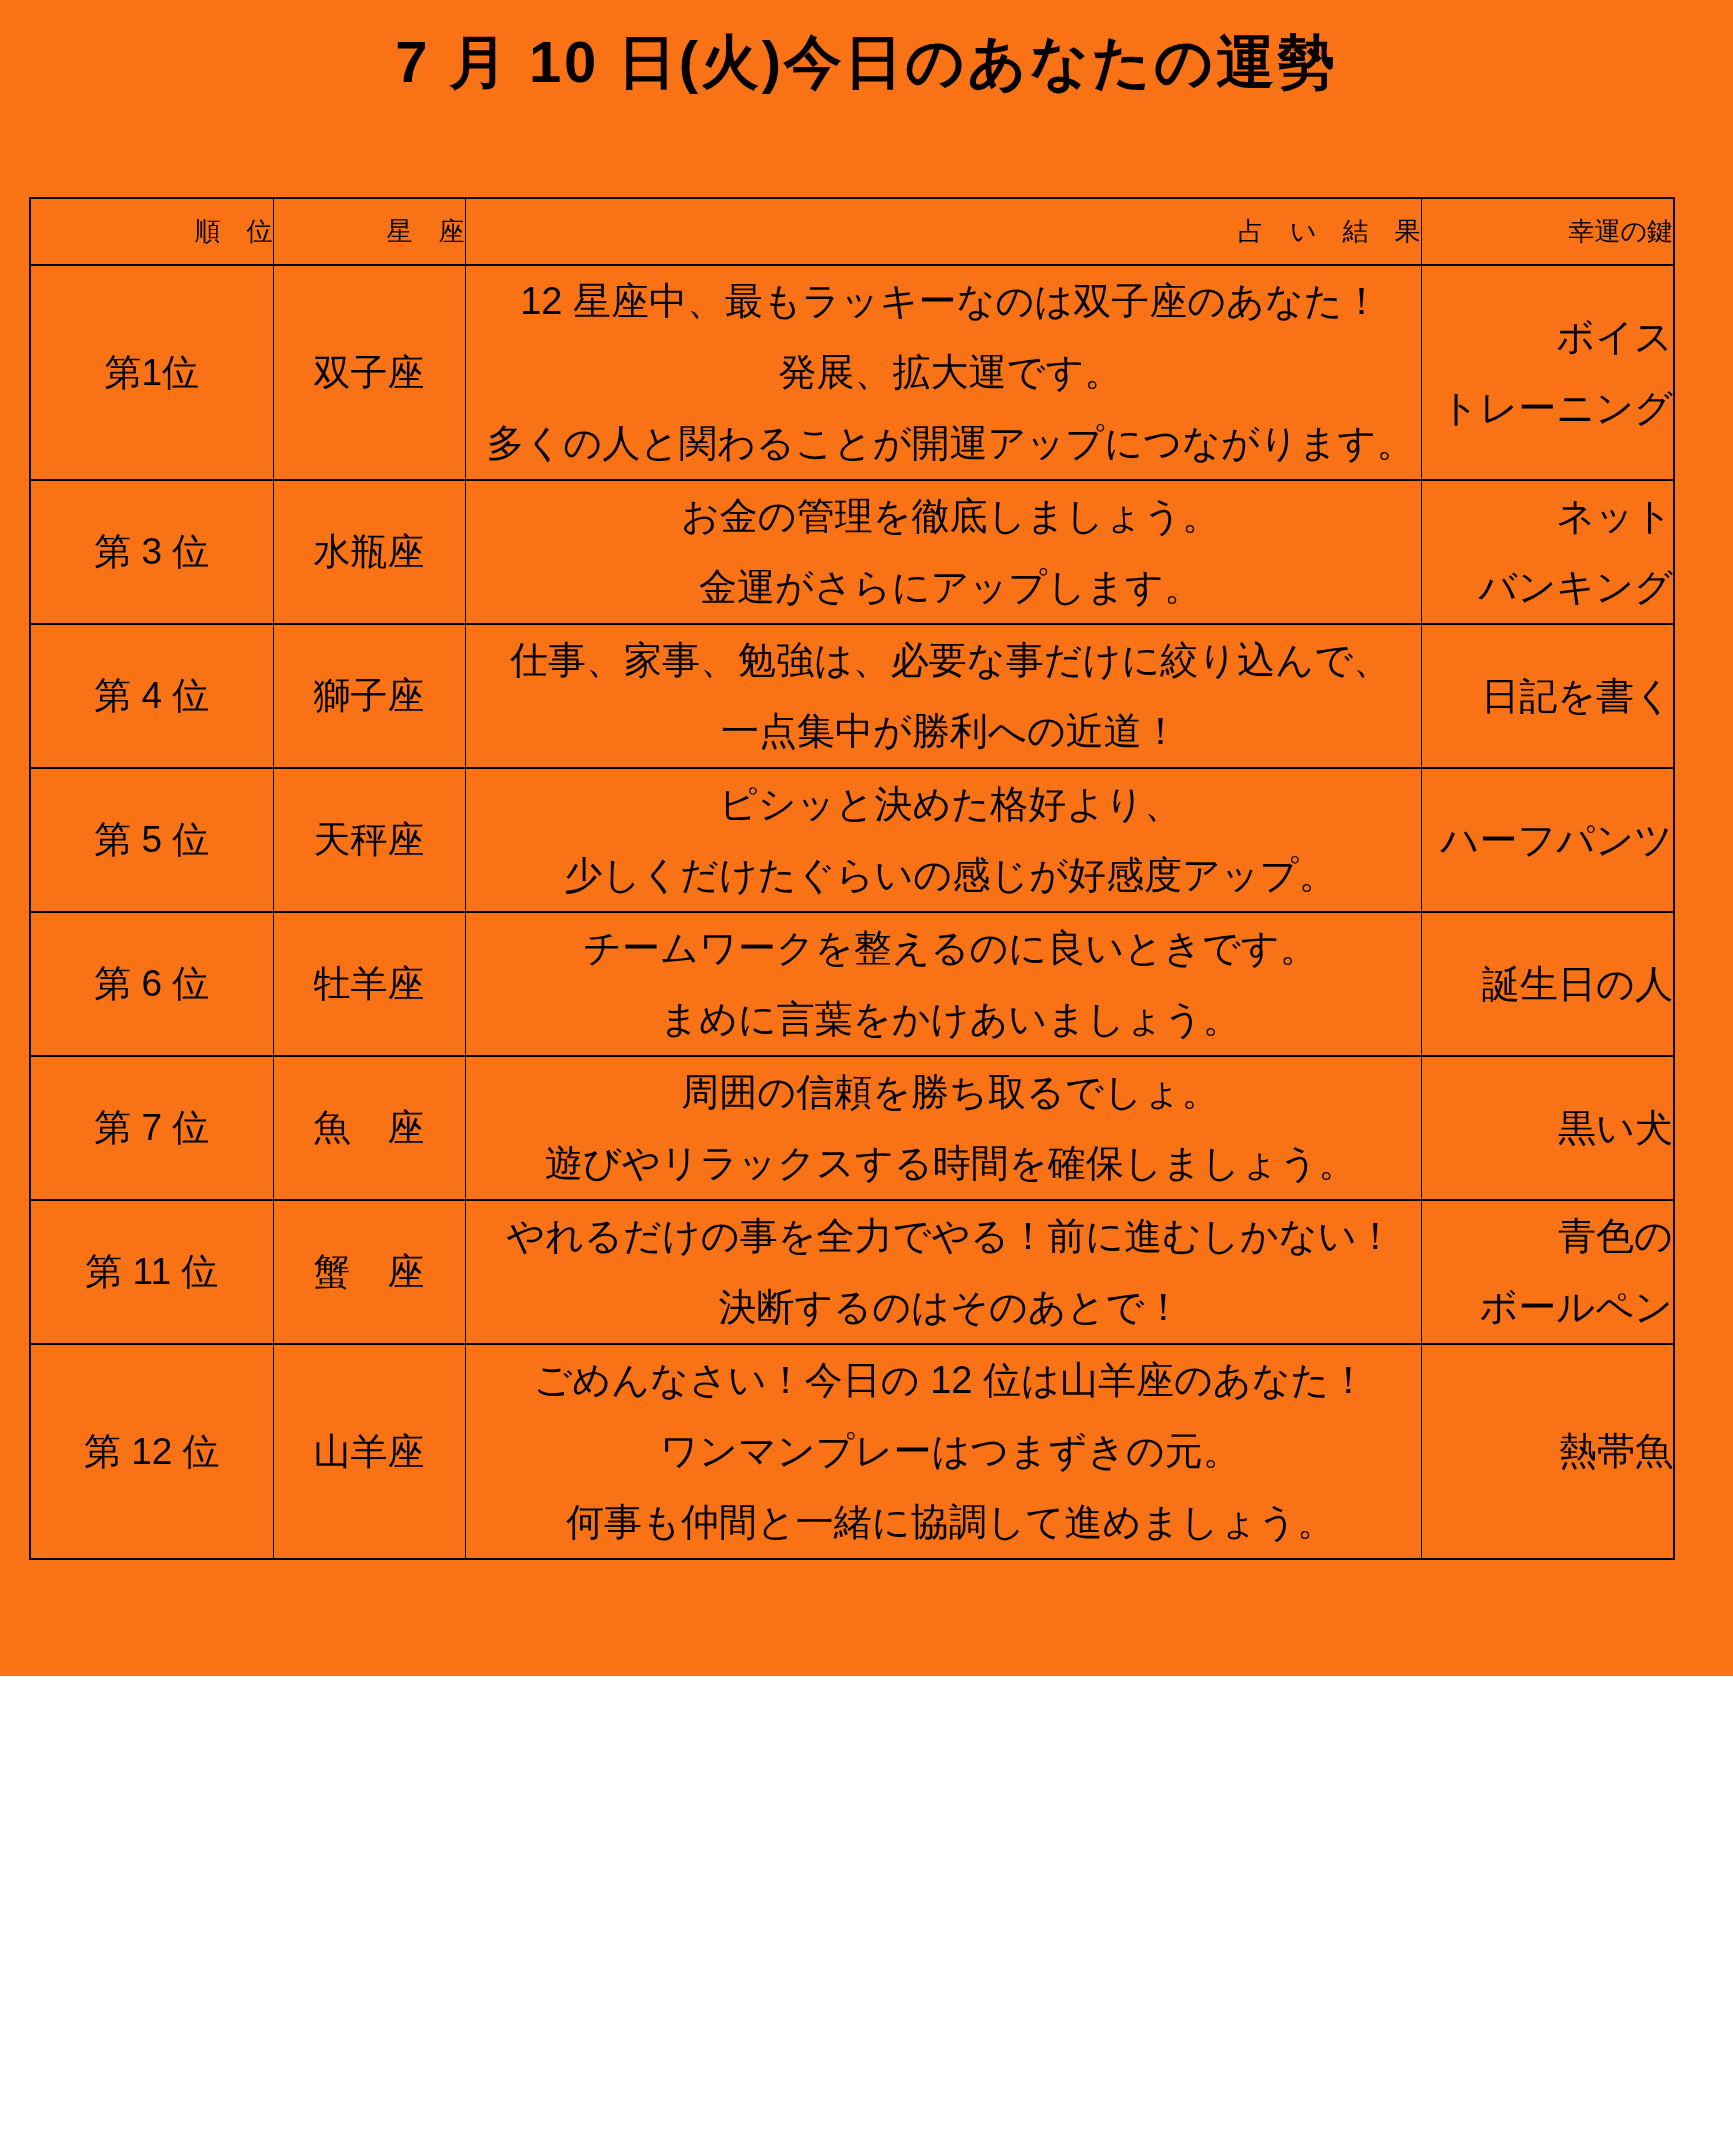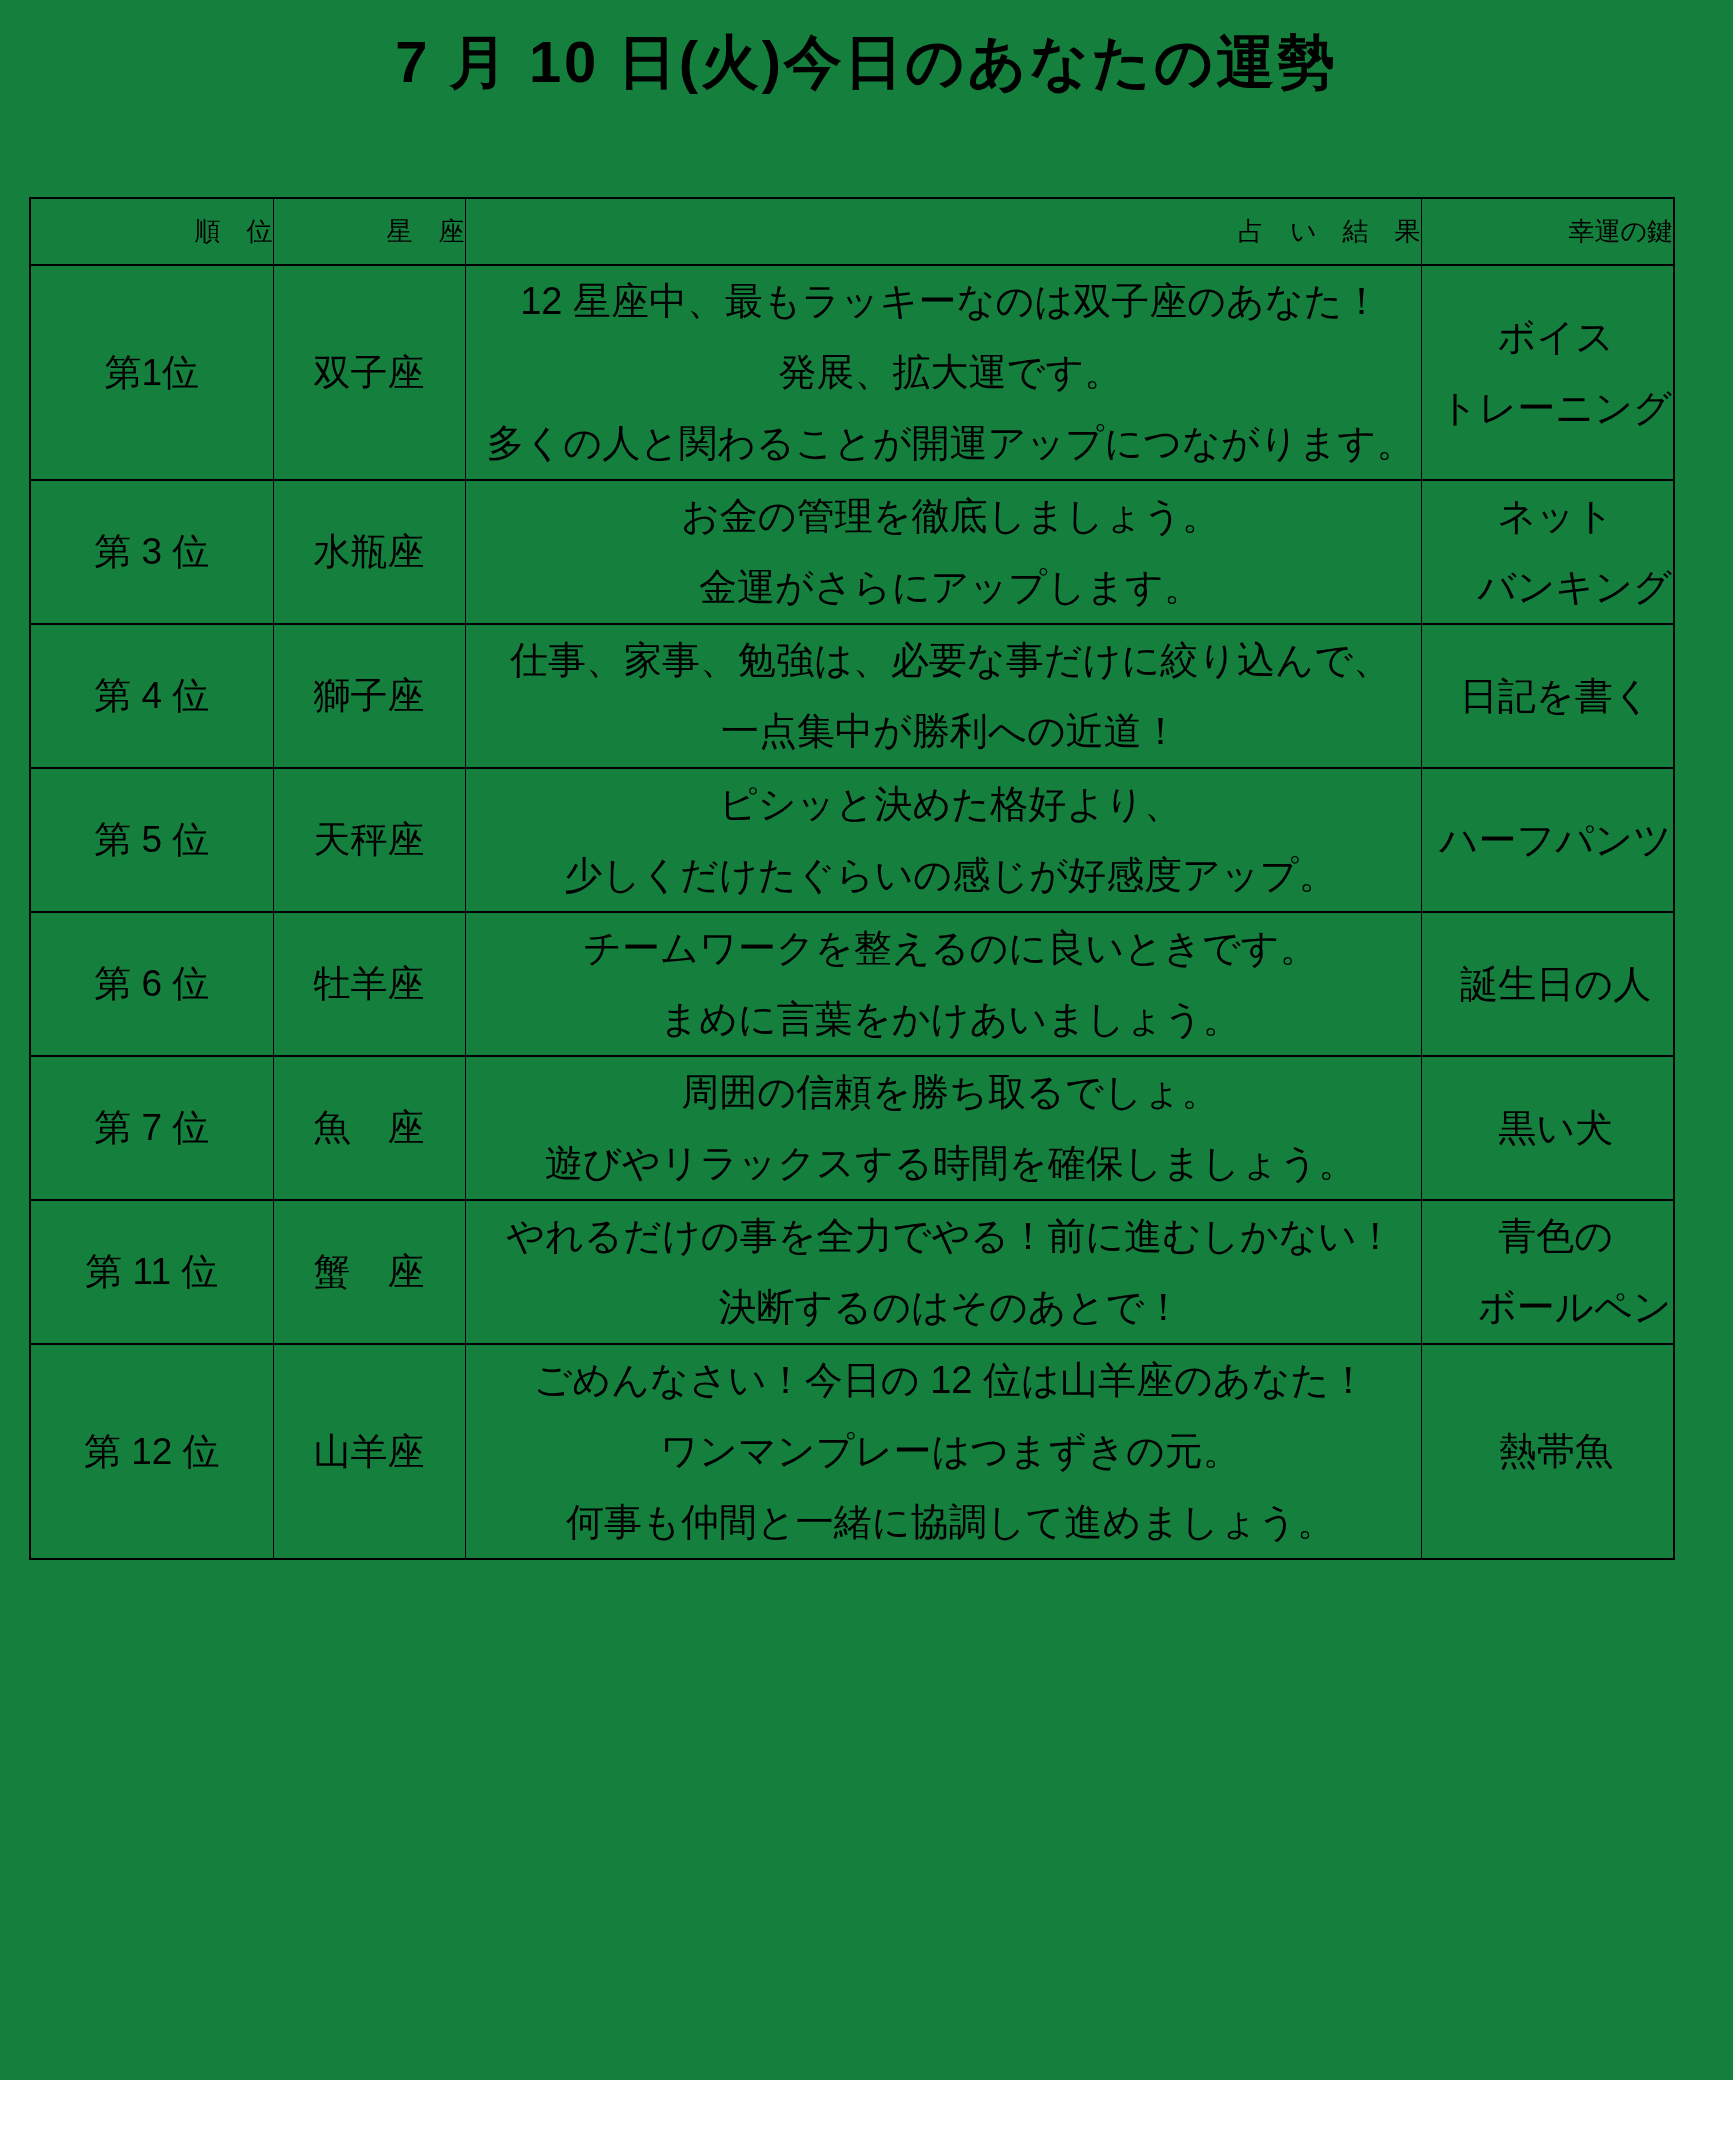--- a/index.html
+++ b/index.html
@@ -1,20 +1,20 @@
 <!DOCTYPE html>
 <html lang="ja" style="font-size:15px"><head>
 <meta charset="utf-8">
 <style>
   html, body { margin: 0; padding: 0; background: #ffffff; }
   .page {
     position: relative;
     width: 1733px;
-    height: 2080px;
-    background: #15803d;
+    height: 1676px;
+    background: #f97316;
     color: #000000;
     font-family: "Liberation Sans", sans-serif;
     overflow: hidden;
   }
   .title {
     margin: 0;
     padding-top: 24px;
     text-align: center;
     font-size: 58px;
     font-weight: bold;
@@ -57,21 +57,21 @@
   .result-cell {
     font-size: 38px;
     padding-left: 20.5px;
     padding-right: 5.6px;
     text-align: center;
   }
   .lucky-cell {
     font-size: 38px;
     padding-left: 17px;
     padding-right: 0;
-    text-align: center;
+    text-align: right;
     margin-left: 47px;
   }
   .result-cell .line, .lucky-cell .line {
     height: 71px;
     line-height: 71px;
     white-space: nowrap;
   }
 </style>
 </head>
 <body>

